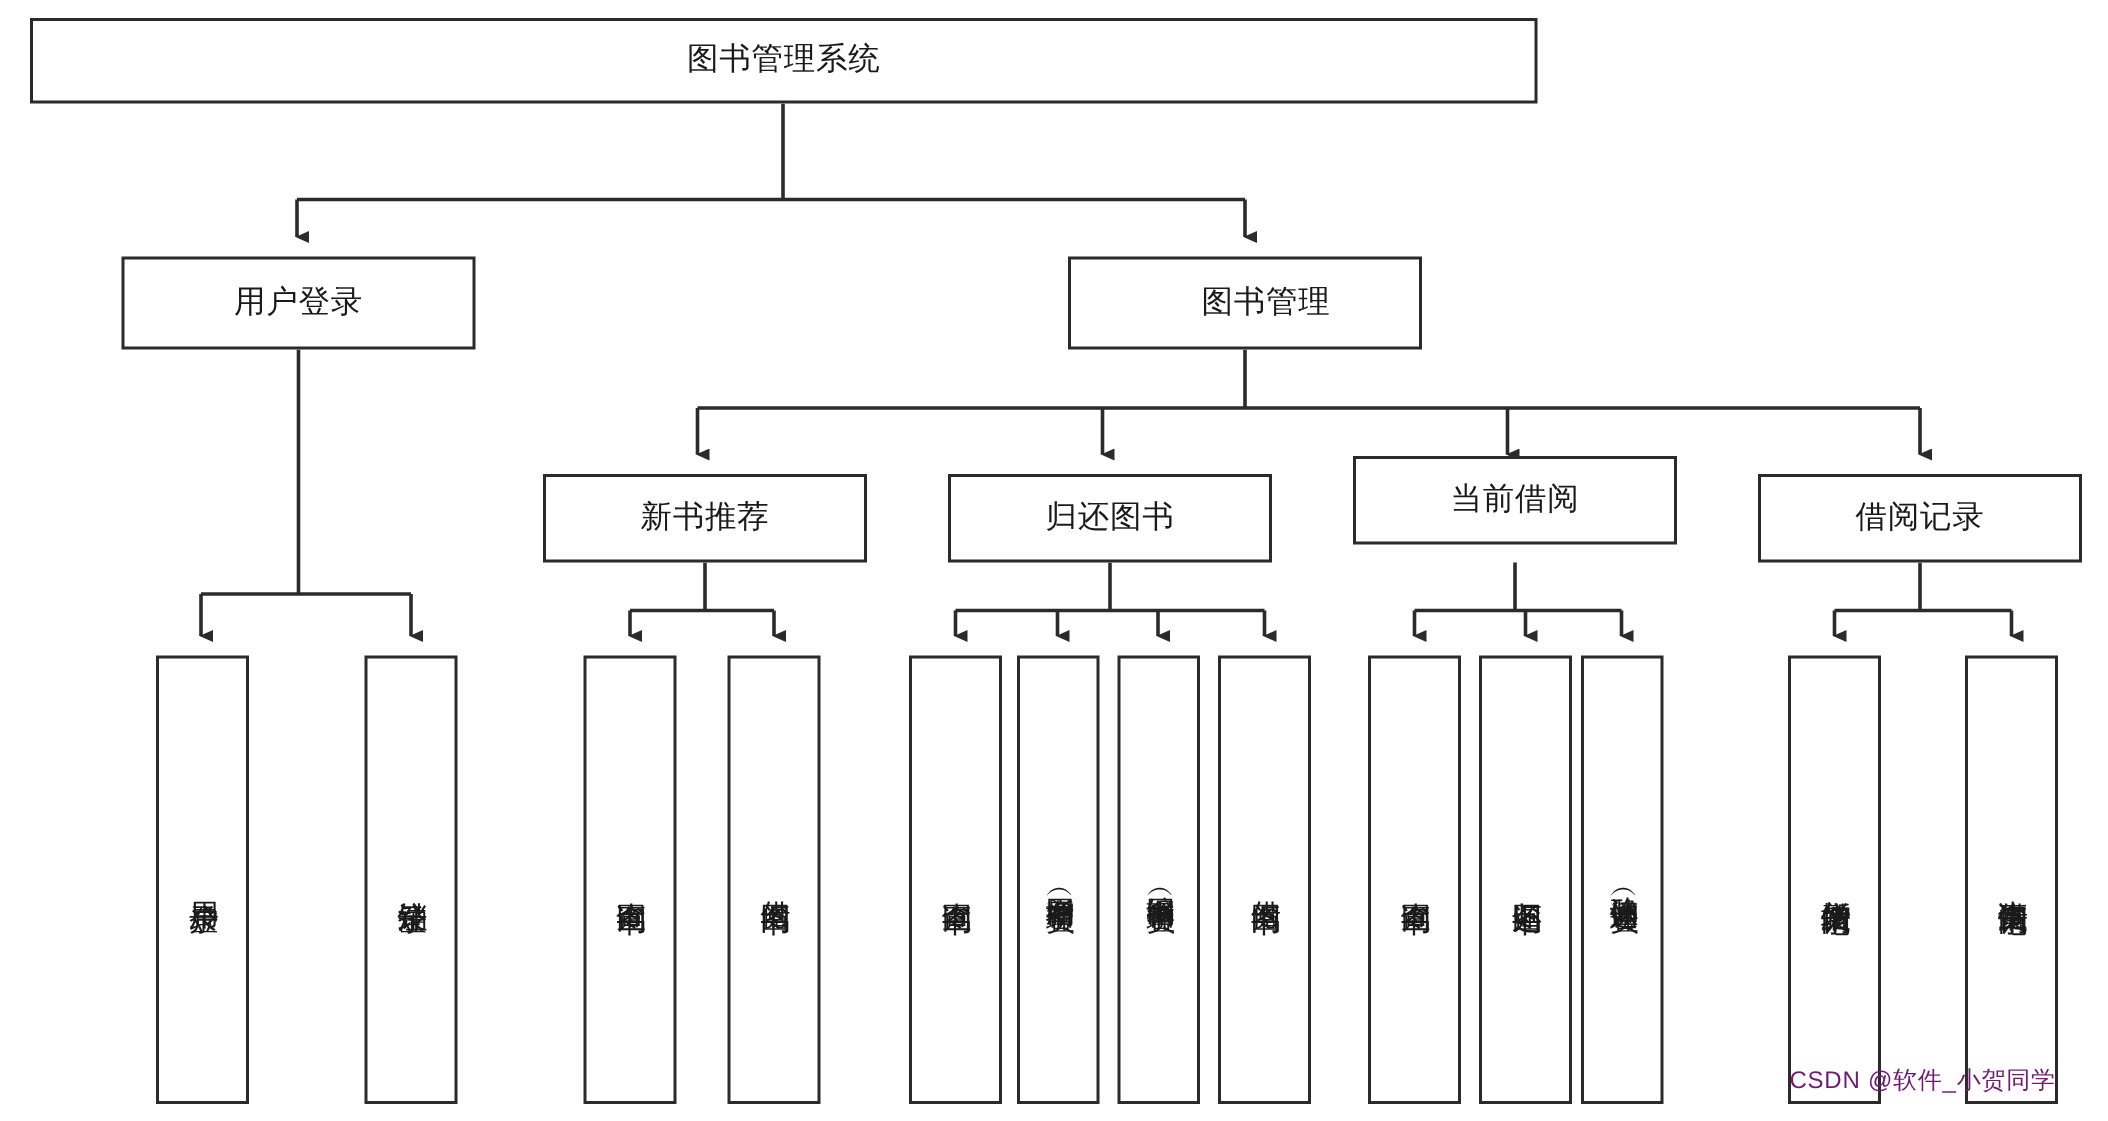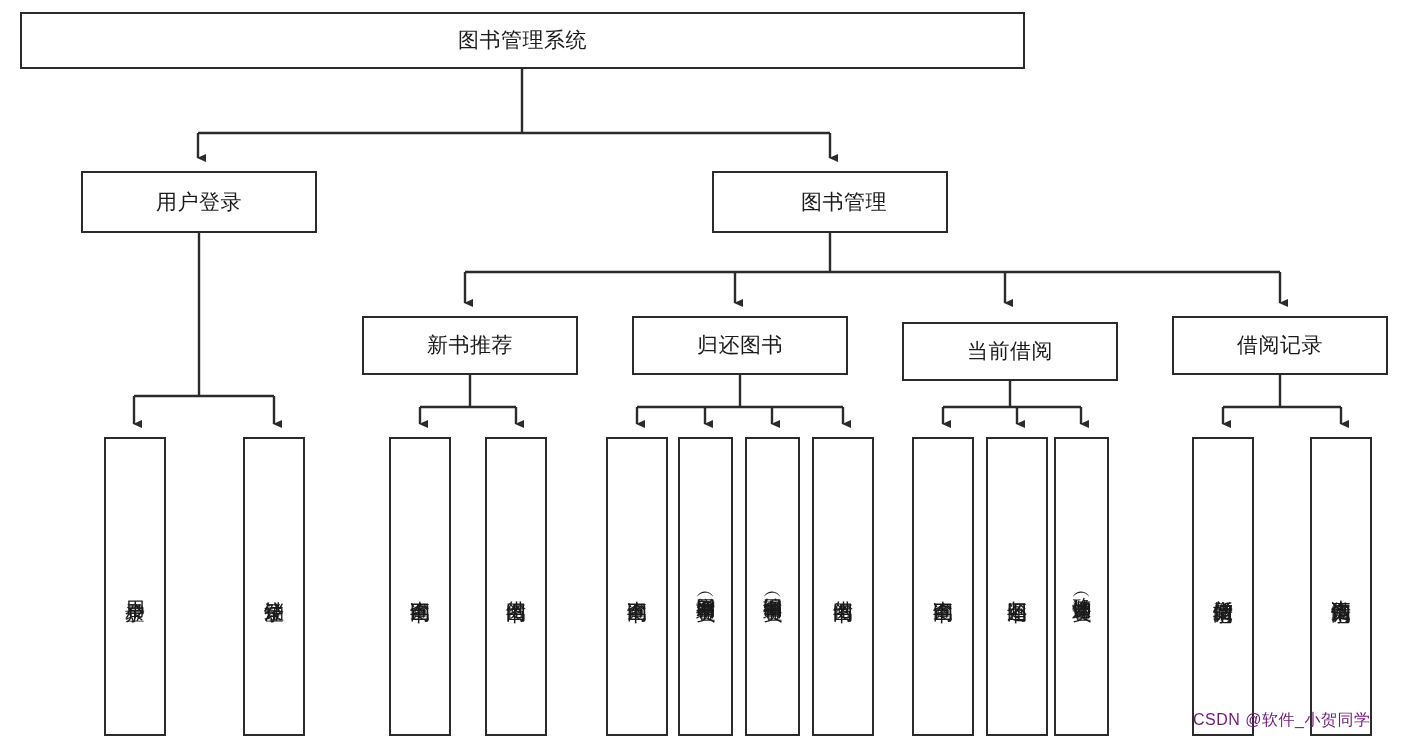--- a/index.html
+++ b/index.html
@@ -139,21 +139,21 @@
   <div class="node horizontal" style="left:712px; top:171px; width:236px; height:62px;padding-left:28px;">
     <span class="node-label">图书管理</span>
   </div>
 
   <div class="node horizontal" style="left:362px; top:316px; width:216px; height:59px;text-align:center;">
     <span class="node-label">新书推荐</span>
   </div>
   <div class="node horizontal" style="left:632px; top:316px; width:216px; height:59px;">
     <span class="node-label">归还图书</span>
   </div>
-  <div class="node horizontal" style="left:902px; top:322px; width:216px; height:59px;">
+  <div class="node horizontal" style="left:902px; top:304px; width:216px; height:59px;">
     <span class="node-label">当前借阅</span>
   </div>
   <div class="node horizontal" style="left:1172px; top:316px; width:216px; height:59px;">
     <span class="node-label">借阅记录</span>
   </div>
 
   <div class="node vertical" style="left:104px; top:437px; width:62px; height:299px;">
     <span class="node-label">用户登录</span>
   </div>
   <div class="node vertical" style="left:243px; top:437px; width:62px; height:299px;">

